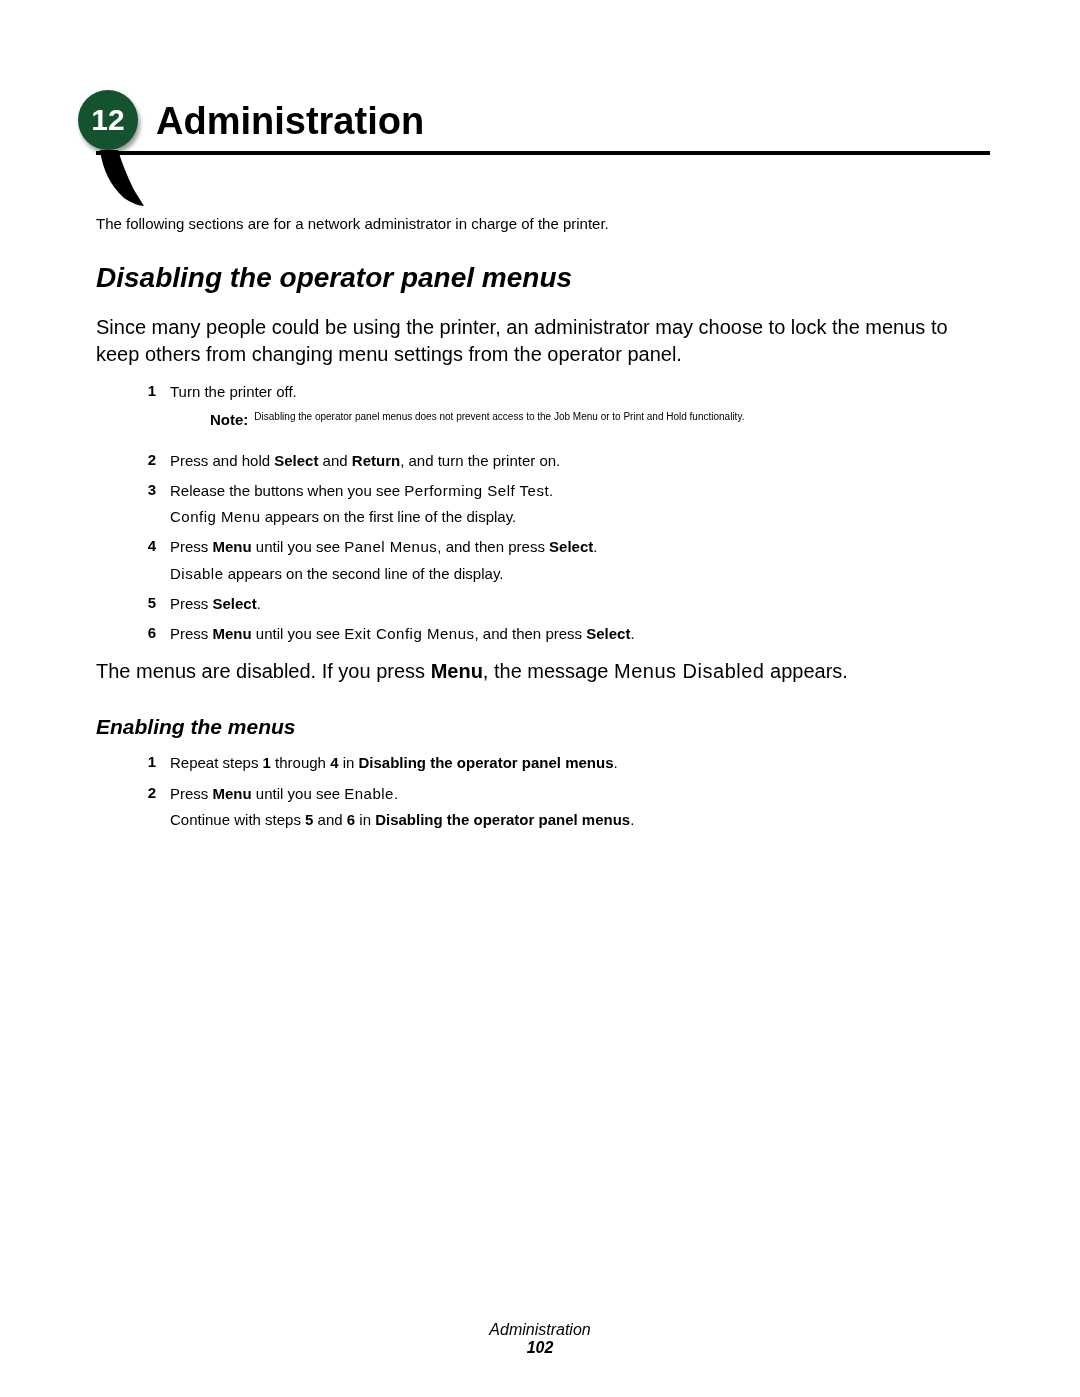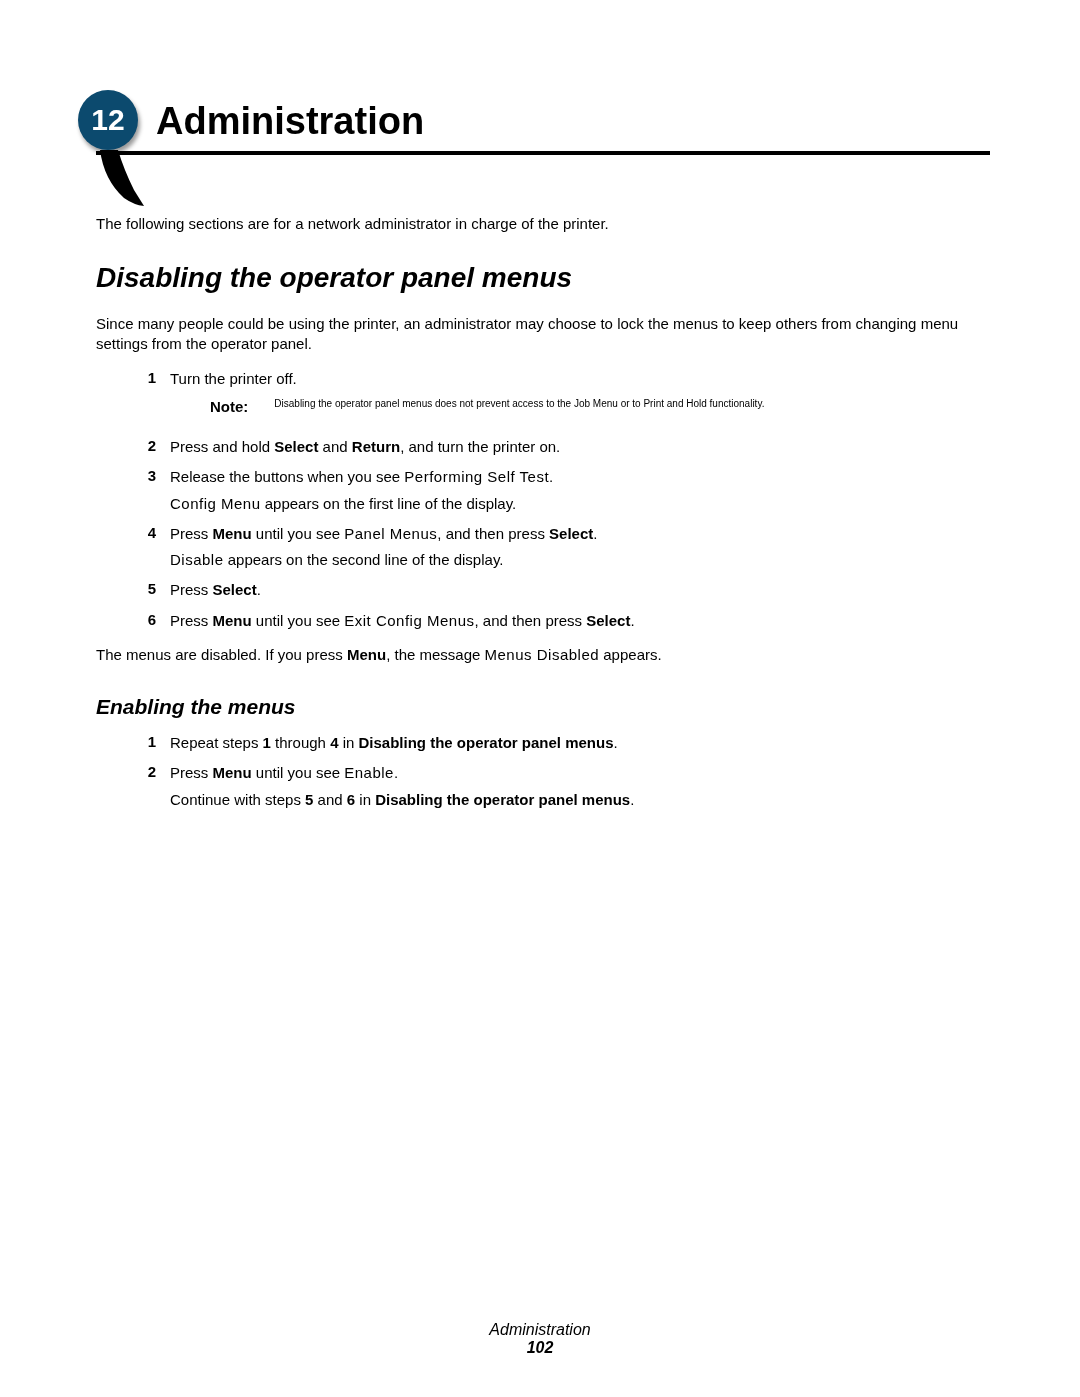--- a/index.html
+++ b/index.html
@@ -22,21 +22,21 @@
   .chapter-header {
     position: relative;
     margin-bottom: 60px;
   }
   .chapter-badge {
     position: absolute;
     top: 0;
     left: -18px;
     width: 60px;
     height: 60px;
-    background: #0c4a6e;
+    background: #14532d;
     border-radius: 50%;
     color: #fff;
     font-size: 30px;
     font-weight: bold;
     display: flex;
     align-items: center;
     justify-content: center;
     z-index: 2;
     box-shadow: 2px 4px 4px rgba(0,0,0,0.4);
     text-align: center;
@@ -71,21 +71,21 @@
     font-style: italic;
     margin: 30px 0 20px 0;
   }
   .section-h2 {
     font-size: 21px;
     font-weight: bold;
     font-style: italic;
     margin: 30px 0 14px 0;
   }
   .body-p {
-    font-size: 15px;
+    font-size: 20px;
     line-height: 1.35;
     margin: 0 0 14px 0;
   }
   .ol {
     margin: 0 0 14px 0;
     padding: 0;
   }
   .ol-row {
     display: flex;
     align-items: flex-start;
@@ -102,21 +102,20 @@
   .ol-body {
     flex: 1;
     font-size: 15px;
     line-height: 1.35;
   }
   .note-row {
     display: flex;
     align-items: flex-start;
     margin: 8px 0 10px 0;
     padding-left: 40px;
-    gap: 20px;
   }
   .note-label {
     font-weight: bold;
     font-size: 15px;
     padding-right: 6px;
     flex-shrink: 0;
   }
   .note-text {
     font-size: 10px;
     line-height: 1.35;

